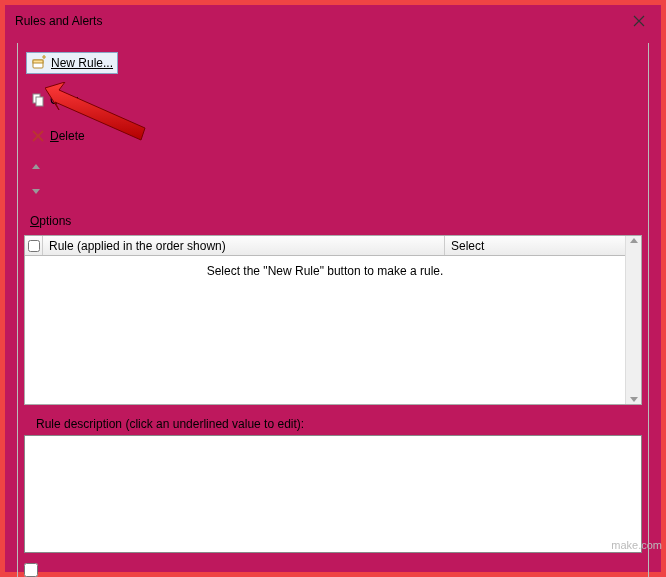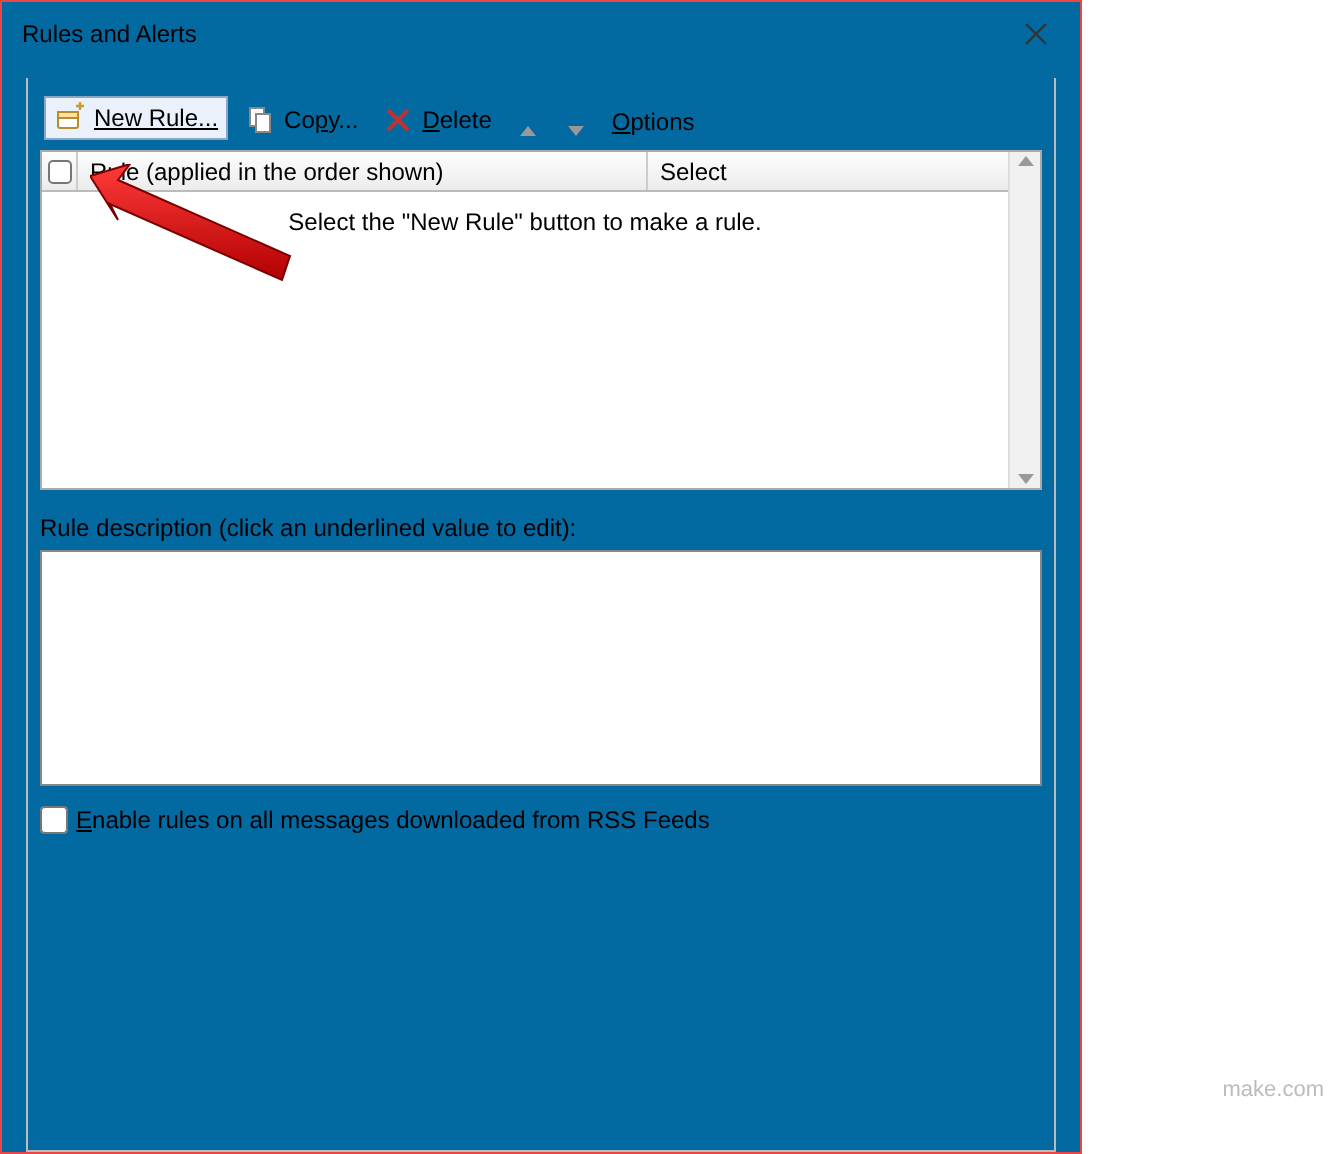--- a/index.html
+++ b/index.html
@@ -8,24 +8,24 @@
     font-family: "Segoe UI", Tahoma, sans-serif;
     font-size: 12px;
     background: #fff;
     color: #000;
     width: 666px;
     height: 577px;
     position: relative;
     overflow: hidden;
   }
   .dialog {
-    width: 541px;
+    width: 666px;
     height: 577px;
-    border: 1px solid #ef4444;
-    background: #0369a1;
+    border: 5px solid #ef4444;
+    background: #be185d;
     display: flex;
     flex-direction: column;
   }
   .titlebar {
     display: flex;
     align-items: center;
     height: 32px;
     padding: 0 0 0 10px;
   }
   .titlebar .title { flex: 1; font-size: 12px; }
@@ -64,24 +64,25 @@
   .tab-body {
     border: 1px solid #bbb;
     border-top: none;
     padding: 6px 6px 10px 6px;
     display: flex;
     flex-direction: column;
     flex: 1;
   }
   .toolbar {
     display: flex;
-    align-items: flex-end;
-    gap: 4px;
+    align-items: flex-start;
+    gap: 16px;
     padding: 3px 2px;
     flex-wrap: nowrap;
+    flex-direction: column;
   }
   .tbtn {
     display: inline-flex;
     align-items: center;
     gap: 4px;
     padding: 2px 4px;
   }
   .tbtn.primary {
     border: 1px solid #8aa7c7;
     background: #eaf1fa;
@@ -137,21 +138,21 @@
     padding-top: 8px;
     color:#000;
   }
   .grid-scroll {
     width: 16px;
     background: #f0f0f0;
     border-left:1px solid #ddd;
     display:flex; flex-direction:column; align-items:center; justify-content:space-between;
     padding:2px 0;
   }
-  .label { margin: 12px 0 4px 0; }
+  .label { margin: 12px 0 4px 12px; }
   .descbox {
     border: 1px solid #888;
     flex: 0 0 118px;
     background:#fff;
   }
   .cbrow {
     display:flex; align-items:center; gap:4px;
     margin: 10px 0 0 0;
   }
   .cbrow input { width:14px; height:14px; margin:0;}
@@ -265,21 +266,20 @@
           <span class="caret-up"></span>
           <span class="caret-down"></span>
         </div>
       </div>
 
       <div class="label">Rule description (click an underlined value to edit):</div>
       <div class="descbox"></div>
 
       <label class="cbrow">
         <input type="checkbox" style="">
-        <span><span class="ul">E</span><span>nable rules on all messages downloaded from RSS Feeds</span></span>
       </label>
 
     </div>
   </div>
 
 
   <div class="watermark">make.com</div>
 
   <svg class="arrow-overlay" width="110" height="60" viewBox="0 0 110 60">
     <defs>

